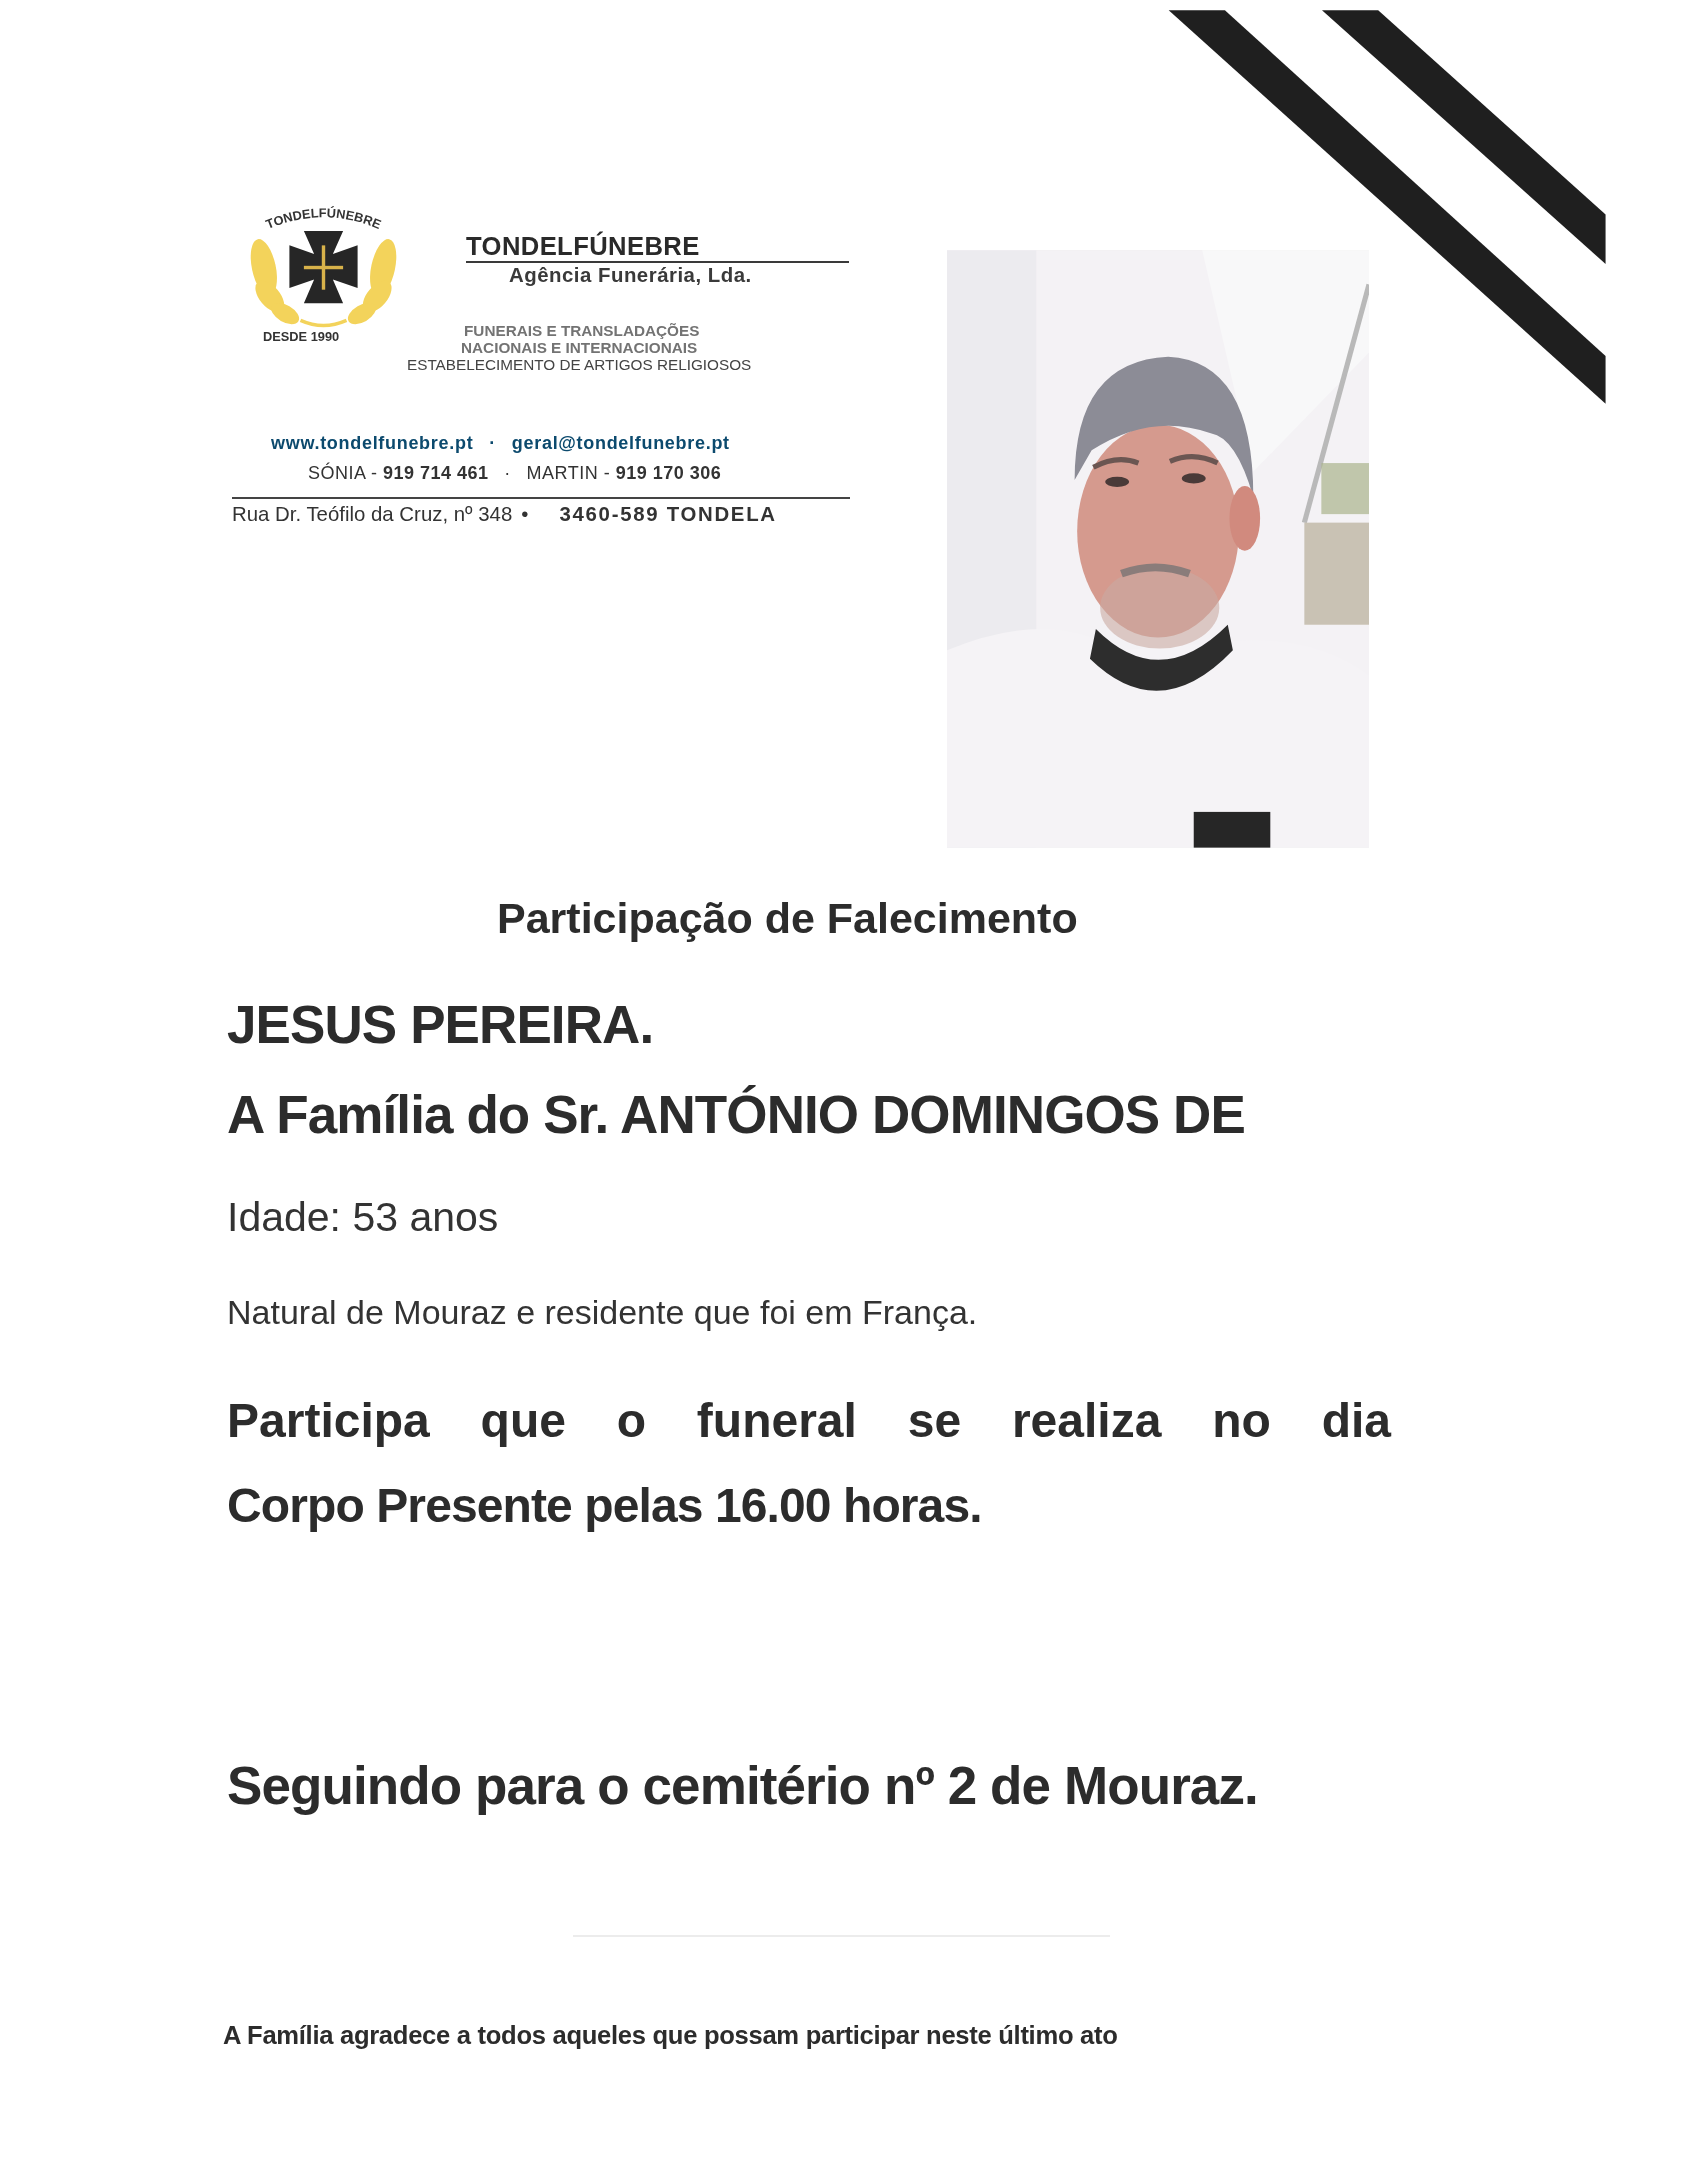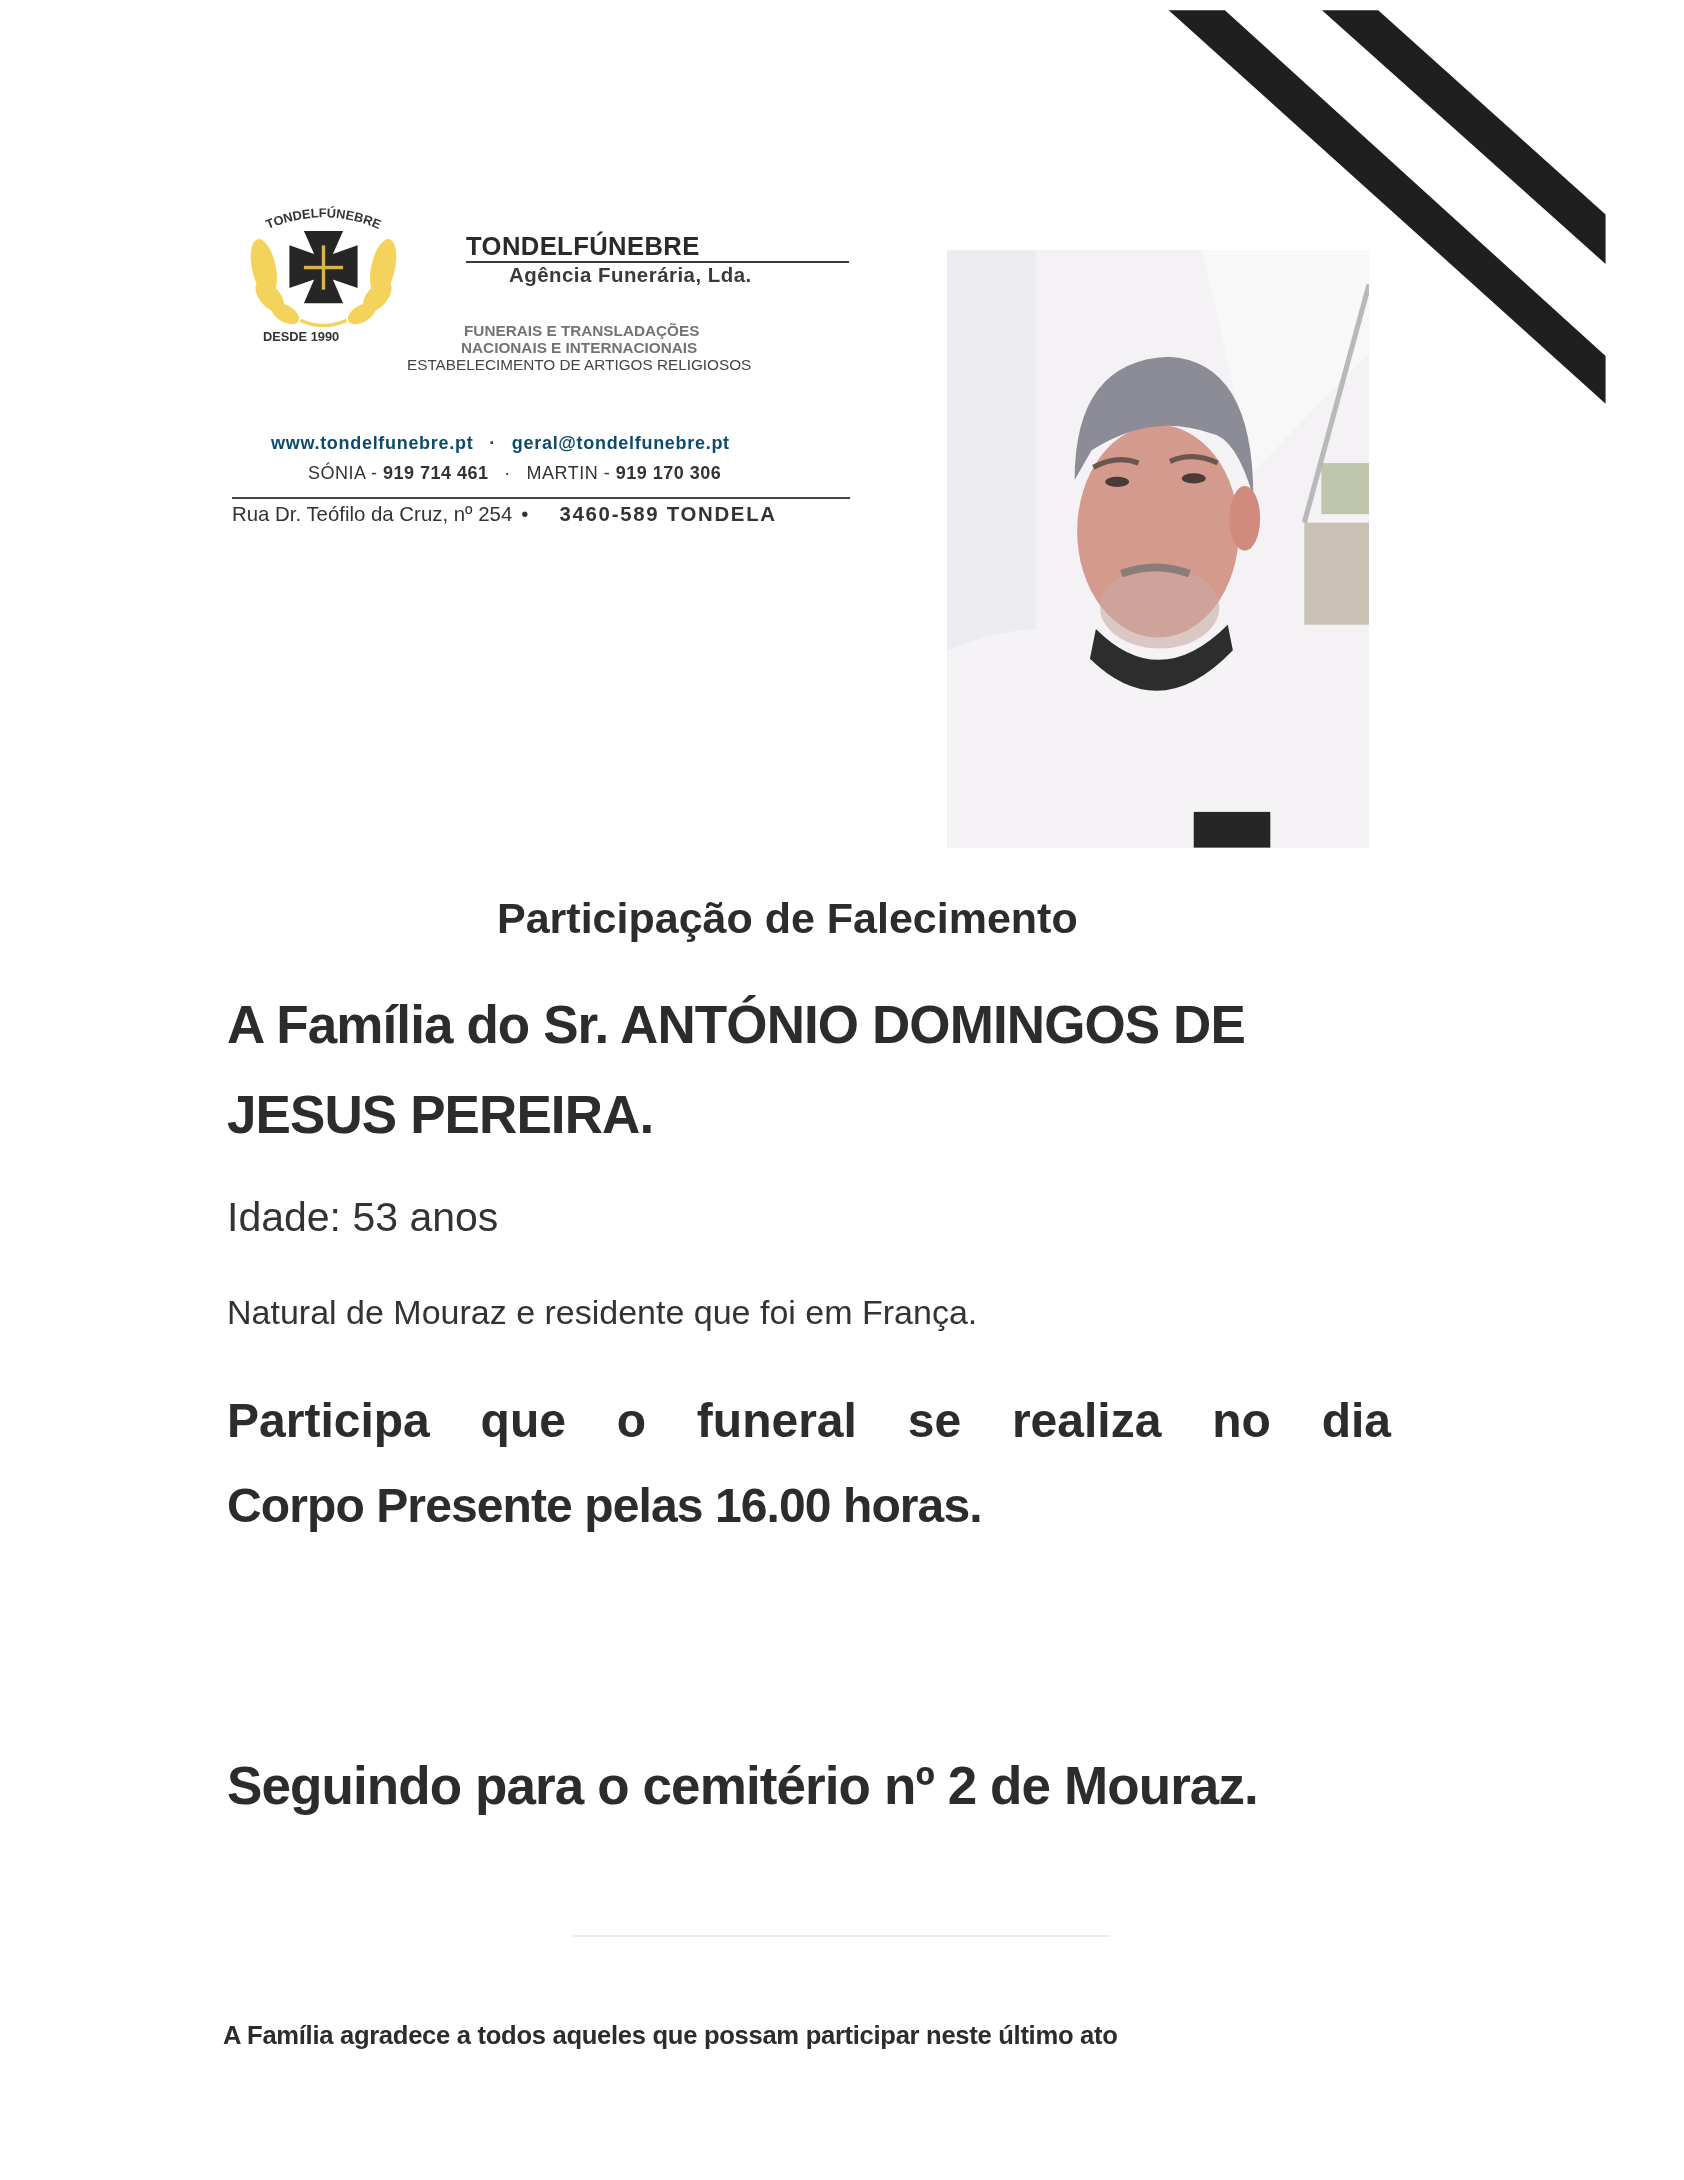--- a/index.html
+++ b/index.html
@@ -94,21 +94,21 @@
 
 <div class="abs contact-phones">
   <span>SÓNIA</span> -
   <b>919 714 461</b>
   <span style="margin:0 10.2px;">·</span>
   <span>MARTIN</span> -
   <b>919 170 306</b>
 </div>
 <div class="contact-rule"></div>
 <div class="abs contact-addr">
-  <span>Rua Dr. Teófilo da Cruz, nº 254</span>
+  <span>Rua Dr. Teófilo da Cruz, nº 348</span>
   <span style="margin:0 3.4px;">•</span>
   <b>3460-589 TONDELA</b>
 </div>
 
 <div class="photo">
   <svg width="422" height="598" viewBox="0 0 496 702">
     <rect width="496" height="702" fill="#f4f2f5"></rect>
     <rect x="0" y="0" width="105" height="702" fill="#ecebef"></rect>
     <polygon points="300,0 496,0 496,120 360,260" fill="#f8f8f9"></polygon>
     <line x1="496" y1="40" x2="420" y2="320" stroke="#b9b9b9" stroke-width="6"></line>
@@ -133,22 +133,22 @@
 
     <path d="M205,380 Q245,365 285,380" stroke="#8a7c7a" stroke-width="9" fill="none"></path>
 
     <rect x="290" y="660" width="90" height="42" fill="#262626"></rect>
   </svg>
 </div>
 
 <div class="abs title">Participação de Falecimento</div>
 
 <div class="family">
+  <div style="white-space:nowrap;letter-spacing:-0.9px;">JESUS PEREIRA.</div>
   <div style="white-space:nowrap;letter-spacing:-0.9px;">A Família do Sr. ANTÓNIO DOMINGOS DE</div>
-  <div style="white-space:nowrap;letter-spacing:-0.9px;">JESUS PEREIRA.</div>
 </div>
 
 <div class="abs age">Idade: 53 anos</div>
 <div class="abs origin">Natural de Mouraz e residente que foi em França.</div>
 
 <div class="announce">
   <span>Participa que o funeral se realiza no dia</span>
   <span class="last" style="letter-spacing:-0.9px;">Corpo Presente pelas 16.00 horas.</span>
 </div>
 

